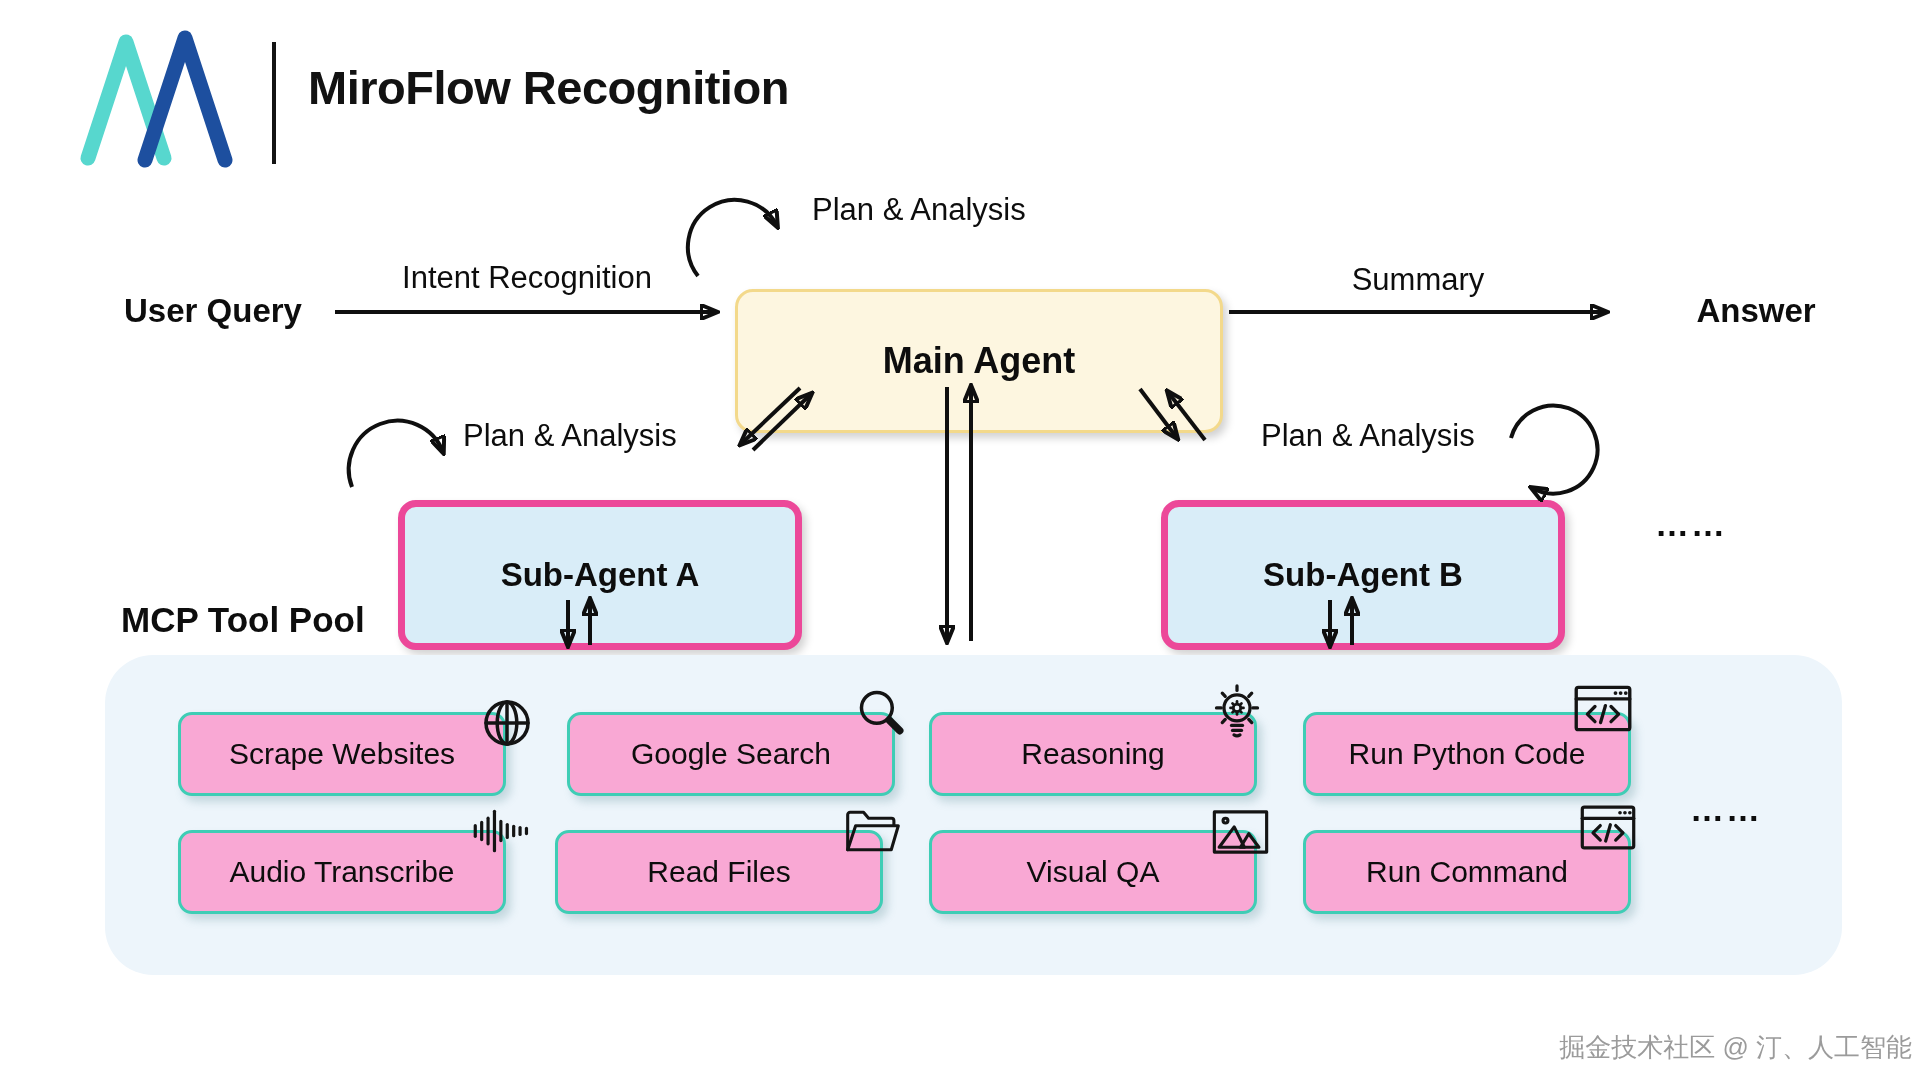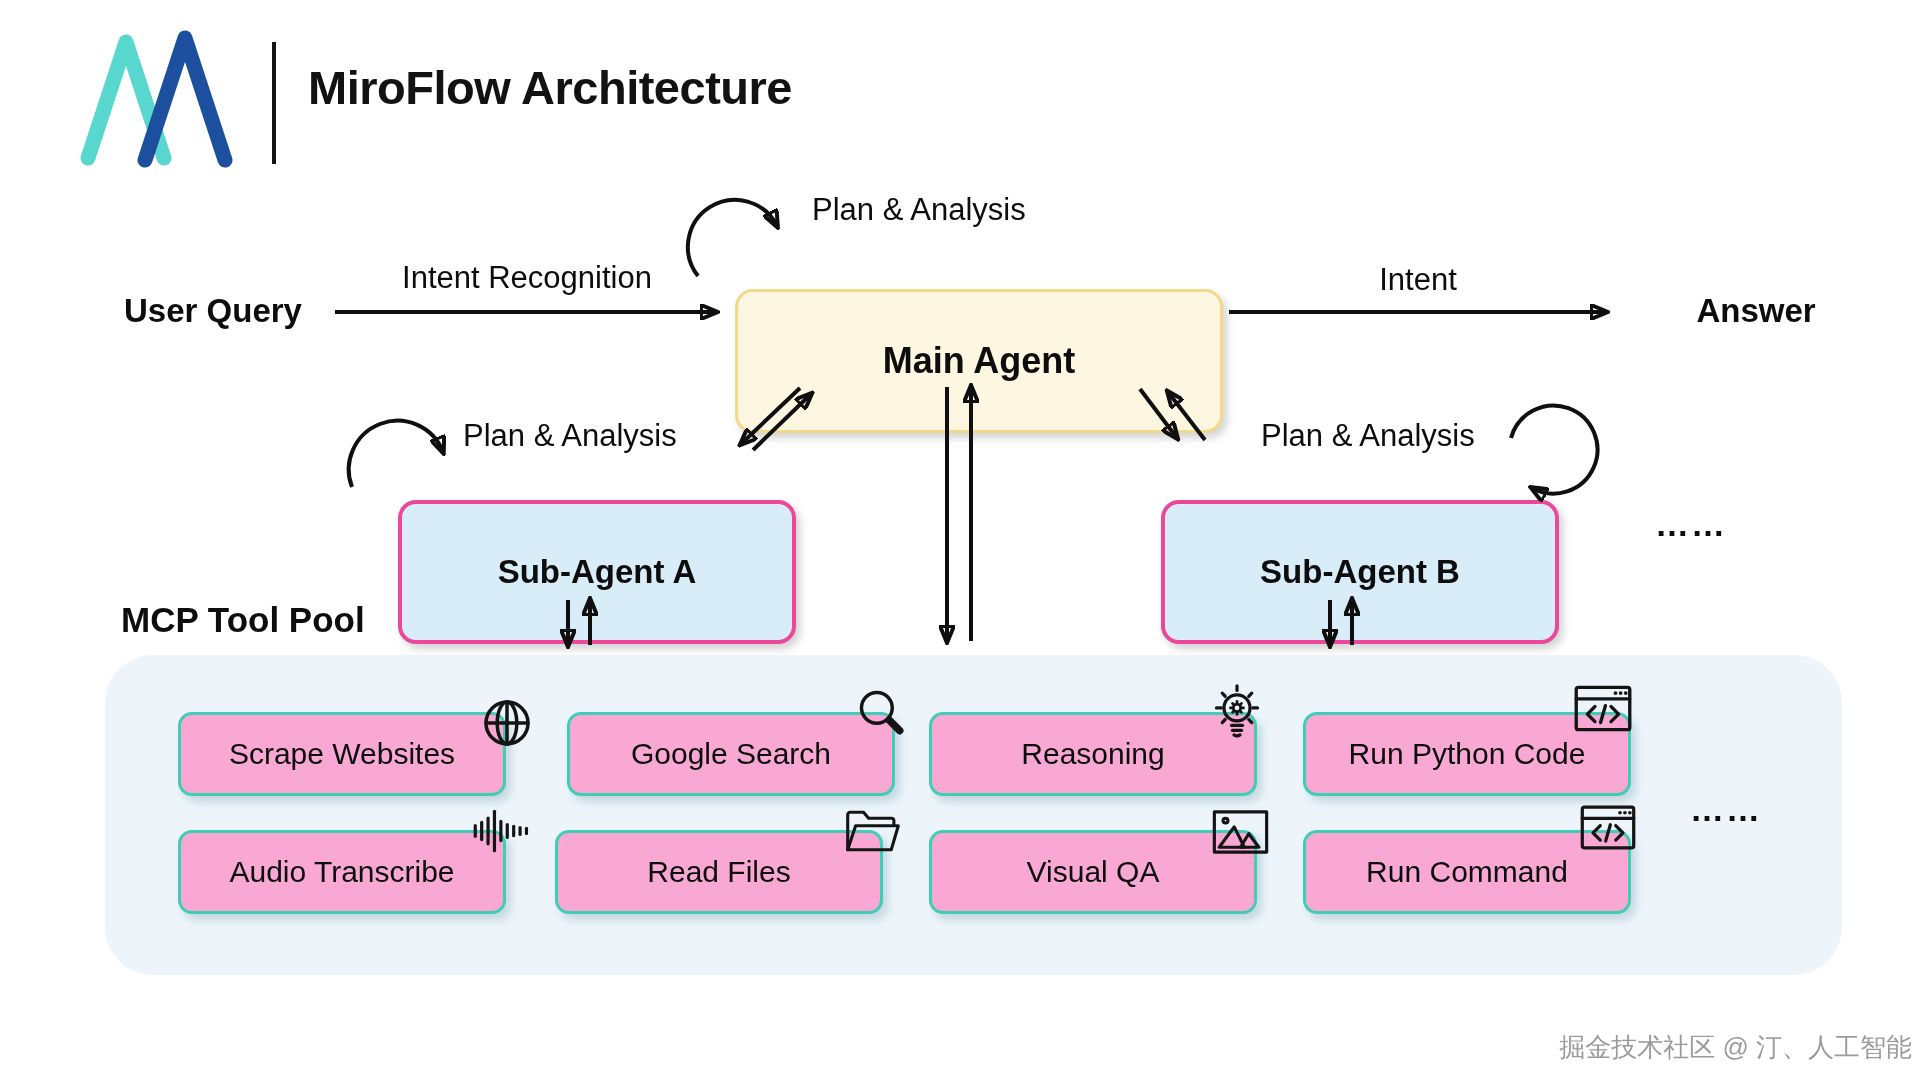--- a/index.html
+++ b/index.html
@@ -10,21 +10,21 @@
   
   #title{left:308px;top:60px;font-size:47px;font-weight:bold;letter-spacing:-.5px;color:#121212;}
   #divider{left:272px;top:42px;width:4px;height:122px;background:#141414;}
   
   .endpoint{font-size:33px;font-weight:bold;white-space:nowrap;}
   .flowlab{font-size:31px;white-space:nowrap;}
   
   .node{display:flex;align-items:center;justify-content:center;white-space:nowrap;margin-top:48px;}
   #main-agent{left:735px;top:241px;width:482px;height:138px;background:#FDF6E0;border:3px solid #F3D98B;
               border-radius:18px;font-size:36px;font-weight:bold;box-shadow:4px 5px 8px rgba(0,0,0,.18);}
-  .subagent{width:390px;height:136px;background:#D9EDF8;border:4px solid #ec4899;border-radius:18px;
+  .subagent{width:390px;height:136px;background:#D9EDF8;border:7px solid #ec4899;border-radius:18px;
             font-size:33px;font-weight:bold;box-shadow:4px 5px 8px rgba(0,0,0,.18);}
   #sub-a{left:398px;top:452px;}
   #sub-b{left:1161px;top:452px;}
   .dots{font-size:34px;font-weight:bold;letter-spacing:2px;}
   
   #pool{left:105px;top:655px;width:1737px;height:320px;background:#EDF5FB;border-radius:48px;}
   #pool-label{left:121px;top:600px;font-size:35px;font-weight:bold;}
   .tool{position:absolute;width:322px;height:78px;background:#f9a8d4;border:3px solid #3FCDB5;border-radius:14px;
         display:flex;align-items:center;justify-content:center;font-size:30px;white-space:nowrap;
         box-shadow:5px 6px 8px rgba(90,140,150,.28);}
@@ -36,25 +36,25 @@
 </head>
 <body>
 
 <div id="canvas">
 
   <svg class="abs" style="left:78px;top:28px;" width="160" height="140" viewBox="0 0 160 140">
     <polyline points="10,130 48,14 86,130" fill="none" stroke="#57D7CE" stroke-width="15" stroke-linecap="round" stroke-linejoin="round"></polyline>
     <polyline points="67,132 107,10 147,132" fill="none" stroke="#1D4F9F" stroke-width="15" stroke-linecap="round" stroke-linejoin="round"></polyline>
   </svg>
   <div class="abs" id="divider"></div>
-  <div class="abs" id="title">MiroFlow Architecture</div>
+  <div class="abs" id="title">MiroFlow Recognition</div>
 
   <div class="abs ctr endpoint" style="left:213px;top:292px;">User Query</div>
   <div class="abs ctr flowlab" style="left:527px;top:260px;">Intent Recognition</div>
-  <div class="abs ctr flowlab" style="left:1418px;top:262px;">Intent</div>
+  <div class="abs ctr flowlab" style="left:1418px;top:262px;">Summary</div>
   <div class="abs ctr endpoint" style="left:1728px;top:292px;margin-left:28px;">Answer</div>
 
   <div class="abs flowlab" style="left:812px;top:192px;">Plan &amp; Analysis</div>
   <div class="abs flowlab" style="left:463px;top:418px;">Plan &amp; Analysis</div>
   <div class="abs flowlab" style="left:1261px;top:418px;">Plan &amp; Analysis</div>
 
   <div class="abs node" id="main-agent">
     <span>Main Agent</span>
   </div>
   <div class="abs node subagent" id="sub-a">

